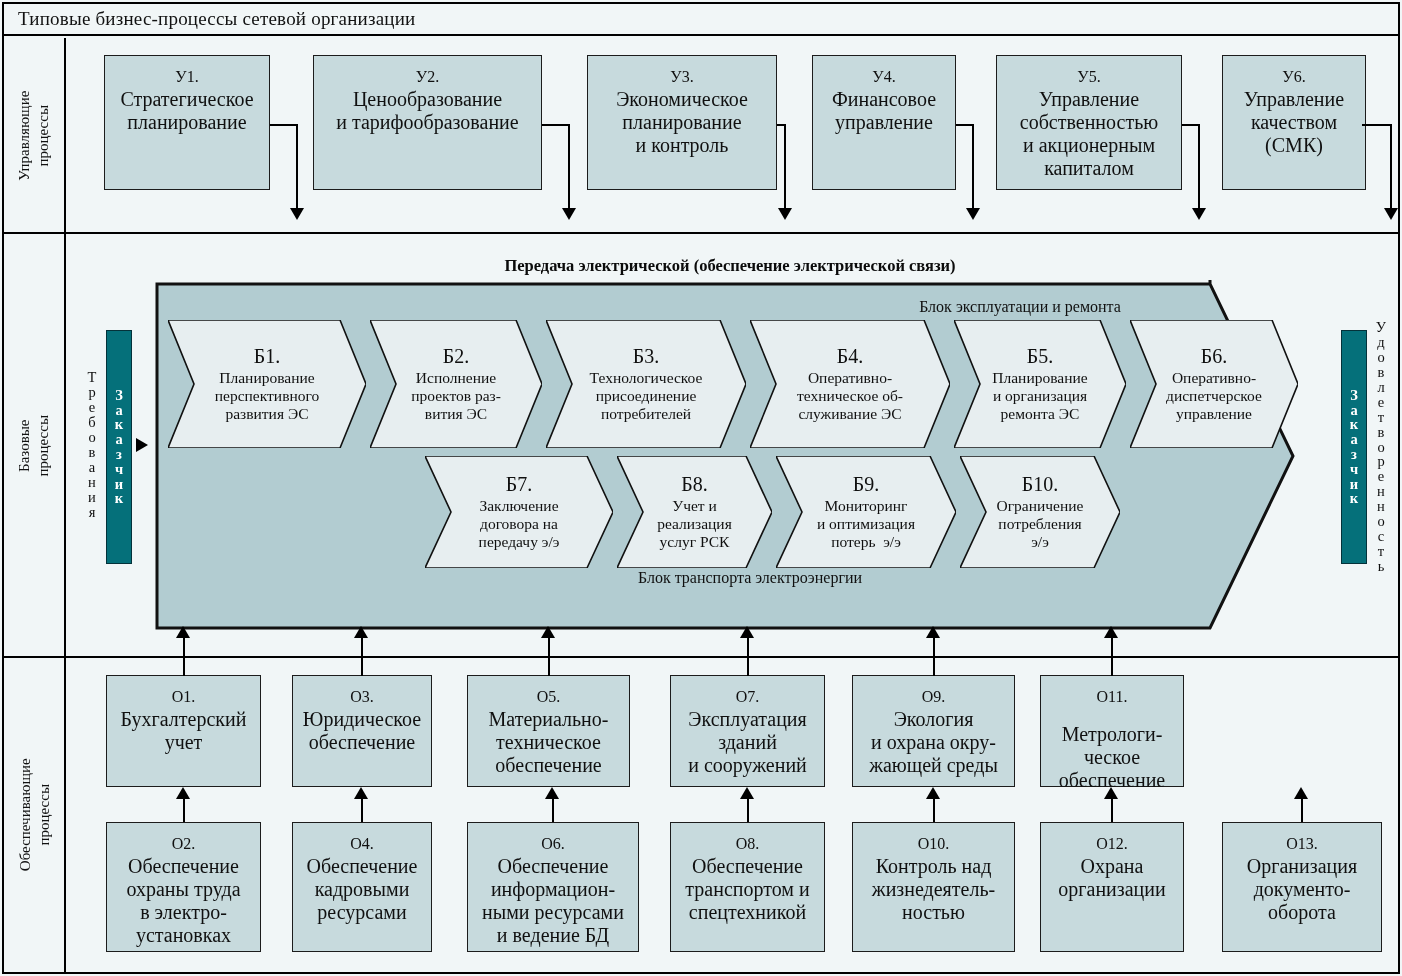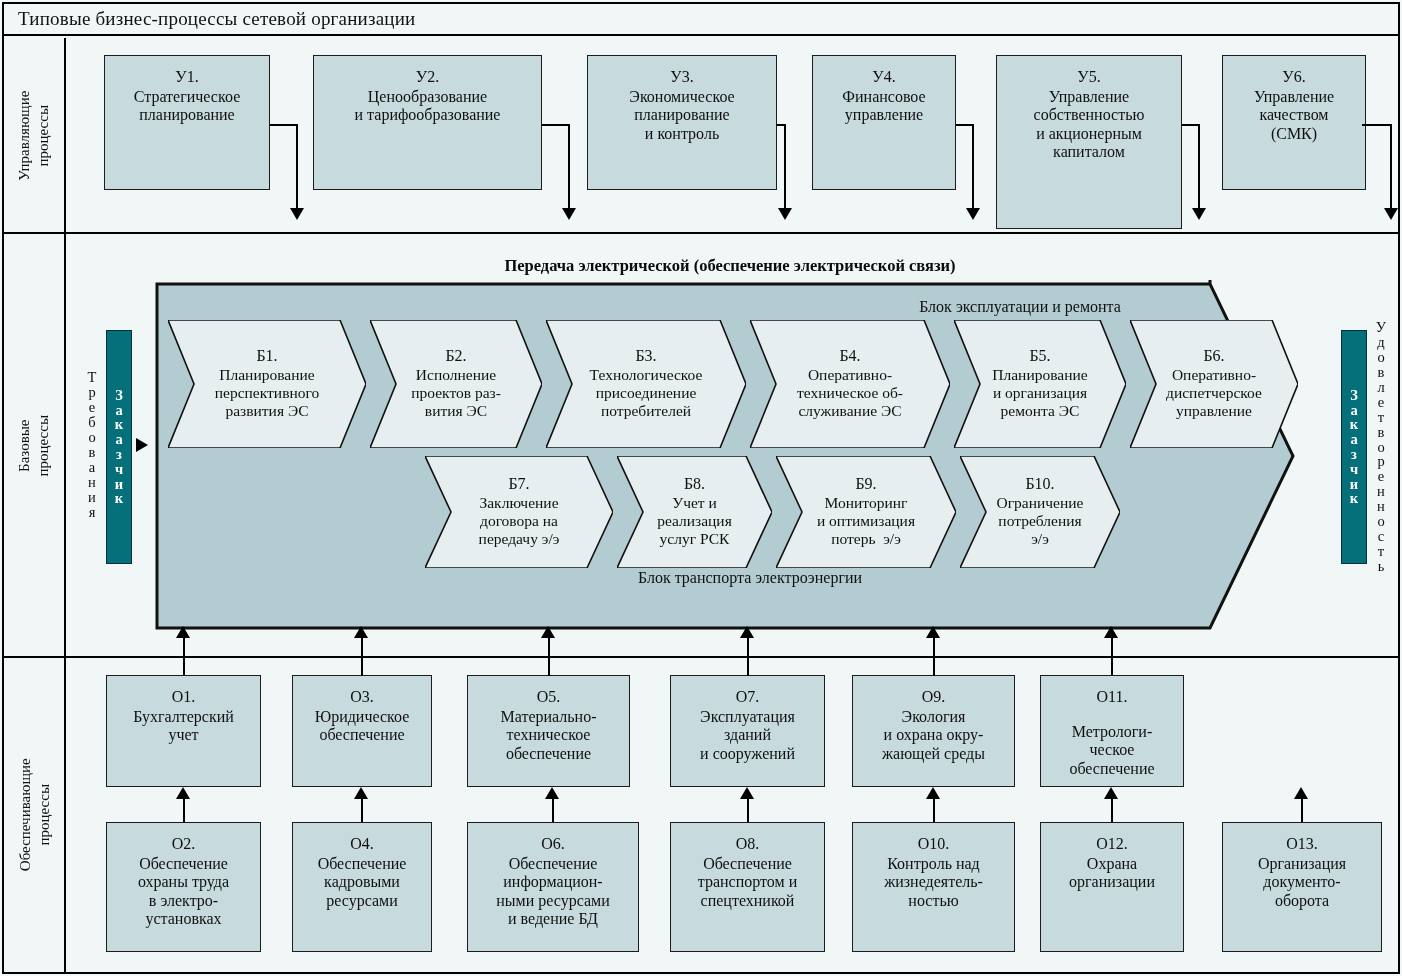--- a/index.html
+++ b/index.html
@@ -28,21 +28,21 @@
                font-size:15px;color:#111;line-height:1.25;}
   #vl-upr{top:38px;height:196px;}
   #vl-baz{top:234px;height:424px;}
   #vl-obs{top:658px;height:314px;}
 
   
   .pbox{position:absolute;box-sizing:border-box;background:#c7dadd;border:1.5px solid #1c1c1c;
         display:flex;flex-direction:column;align-items:center;justify-content:flex-start;
         text-align:center;font-size:15.5px;color:#101010;line-height:1.16;padding-top:12px;}
   .pbox .code{font-size:16px;margin-bottom:1px;}
-  .pbox .nm{font-size:16px;}
+  .pbox .nm{font-size:20px;}
 
   
   .vline{position:absolute;background:#000;width:2px;}
   .hline{position:absolute;background:#000;height:2px;}
   .arrow-down{position:absolute;width:0;height:0;border-left:7px solid transparent;
               border-right:7px solid transparent;border-top:12px solid #000;}
   .arrow-up{position:absolute;width:0;height:0;border-left:7px solid transparent;
             border-right:7px solid transparent;border-bottom:12px solid #000;}
   .arrow-right{position:absolute;width:0;height:0;border-top:7px solid transparent;
                border-bottom:7px solid transparent;border-left:12px solid #000;}
@@ -56,21 +56,21 @@
 
   .blocklabel{position:absolute;font-size:16px;color:#101010;text-align:center;}
 
   
   .chev{position:absolute;}
   .chev svg{display:block;}
   .chev .ctext{position:absolute;left:0;top:0;width:100%;height:100%;
                display:flex;flex-direction:column;align-items:center;justify-content:center;
                text-align:center;font-size:15.5px;line-height:1.17;color:#101010;
                pointer-events:none;}
-  .chev .ctext .code{font-size:16px;}
+  .chev .ctext .code{font-size:20px;}
 
   
   .tealbar{position:absolute;background:#05707a;border:1.5px solid #04323a;
            display:flex;flex-direction:column;align-items:center;justify-content:center;
            color:#fff;font-weight:bold;font-size:14.5px;line-height:1.02;}
   .tealbar span{display:block;}
 
   .sidecol{position:absolute;display:flex;flex-direction:column;align-items:center;
            justify-content:center;font-size:14.5px;color:#101010;line-height:1.03;}
   .sidecol span{display:block;}
@@ -110,21 +110,21 @@
         <div class="nm">Ценообразование<br>и&nbsp;тарифообразование</div>
       </div>
       <div class="pbox" style="left: 587px; top: 55px; width: 190px; height: 135px;">
         <div class="code">У3.</div>
         <div class="nm">Экономическое<br>планирование<br>и&nbsp;контроль</div>
       </div>
       <div class="pbox" style="left: 812px; top: 55px; width: 144px; height: 135px;">
         <div class="code">У4.</div>
         <div class="nm">Финансовое<br>управление</div>
       </div>
-      <div class="pbox" style="left: 996px; top: 55px; width: 186px; height: 174px;">
+      <div class="pbox" style="left: 996px; top: 55px; width: 186px; height: 135px;">
         <div class="code">У5.</div>
         <div class="nm">Управление<br>собственностью<br>и&nbsp;акционерным<br>капиталом</div>
       </div>
       <div class="pbox" style="left: 1222px; top: 55px; width: 144px; height: 135px;">
         <div class="code">У6.</div>
         <div class="nm">Управление<br>качеством<br>(СМК)</div>
       </div>
     </div>
 
   <div id="bigarrow">

